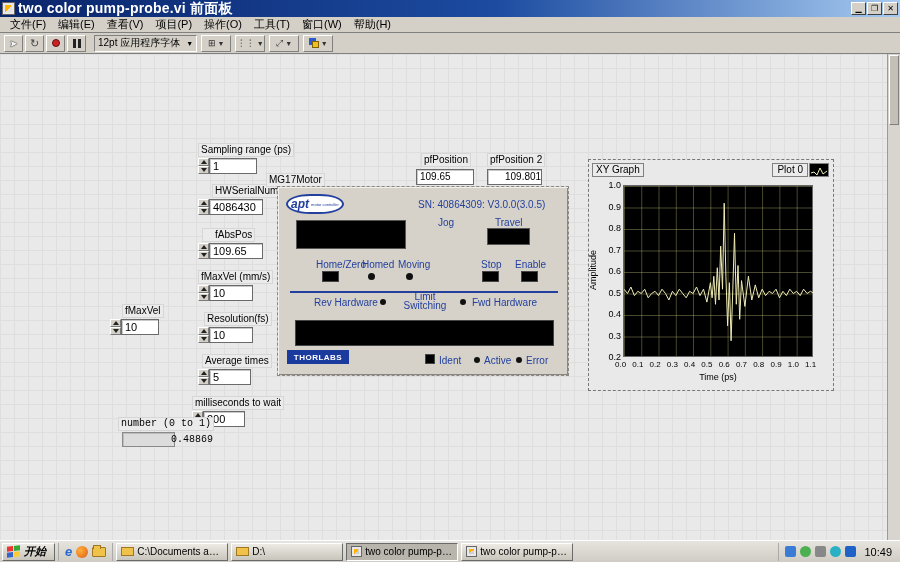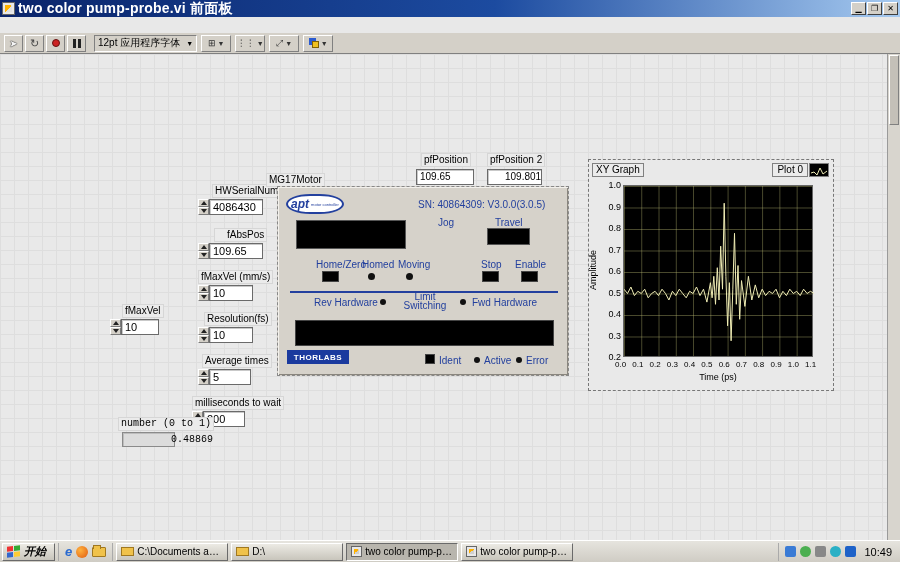--- a/index.html
+++ b/index.html
@@ -147,20 +147,30 @@
         <i></i>
       </div>
     <span class="title-text">two color pump-probe.vi 前面板</span>
     <div class="win-btns">
       <div class="win-btn">▁</div>
       <div class="win-btn">❐</div>
       <div class="win-btn">✕</div>
     </div>
   </div>
 
+  <div class="menubar">
+    <span class="menu-item">文件(F)</span>
+    <span class="menu-item">编辑(E)</span>
+    <span class="menu-item">查看(V)</span>
+    <span class="menu-item">项目(P)</span>
+    <span class="menu-item">操作(O)</span>
+    <span class="menu-item">工具(T)</span>
+    <span class="menu-item">窗口(W)</span>
+    <span class="menu-item">帮助(H)</span>
+  </div>
 
   <div class="toolbar">
     <div class="tb-btn">
         <span class="run-arrow">➤</span>
       </div>
     <div class="tb-btn">
         <span style="font-size:11px;color:#444;">↻</span>
       </div>
     <div class="tb-btn">
         <span class="abort-dot"></span>
@@ -191,38 +201,52 @@
         <span class="reorder-ic">
           <i></i>
           <i></i>
         </span>
         <span class="drop">▼</span>
       </div>
   </div>
 
   <div class="panel">
 
+    <div class="abs" style="left:198px;top:85px;">
+      <span class="lv-label">Sampling range (ps)</span>
+      <div class="lv-row">
+        <div class="spinner">
+            <div class="spin-btn">
+              <i class="tri-up"></i>
+            </div>
+            <div class="spin-btn">
+              <i class="tri-dn"></i>
+            </div>
+          </div>
+        <div class="lv-field" style="width:48px;">1</div>
+      </div>
+    </div>
 
     <div class="abs" style="left:198px;top:126px;">
       <span class="lv-label" style="margin-left:14px;">HWSerialNum</span>
       <div class="lv-row">
         <div class="spinner">
             <div class="spin-btn">
               <i class="tri-up"></i>
             </div>
             <div class="spin-btn">
               <i class="tri-dn"></i>
             </div>
           </div>
         <div class="lv-field" style="width:54px;">4086430</div>
       </div>
     </div>
 
     <div class="abs" style="left:198px;top:170px;">
-      <span class="lv-label" style="margin-left:16px;padding-left:12px;">fAbsPos</span>
+      <span class="lv-label" style="margin-left:4px;padding-left:12px;">fAbsPos</span>
       <div class="lv-row">
         <div class="spinner">
             <div class="spin-btn">
               <i class="tri-up"></i>
             </div>
             <div class="spin-btn">
               <i class="tri-dn"></i>
             </div>
           </div>
         <div class="lv-field" style="width:54px;">109.65</div>

